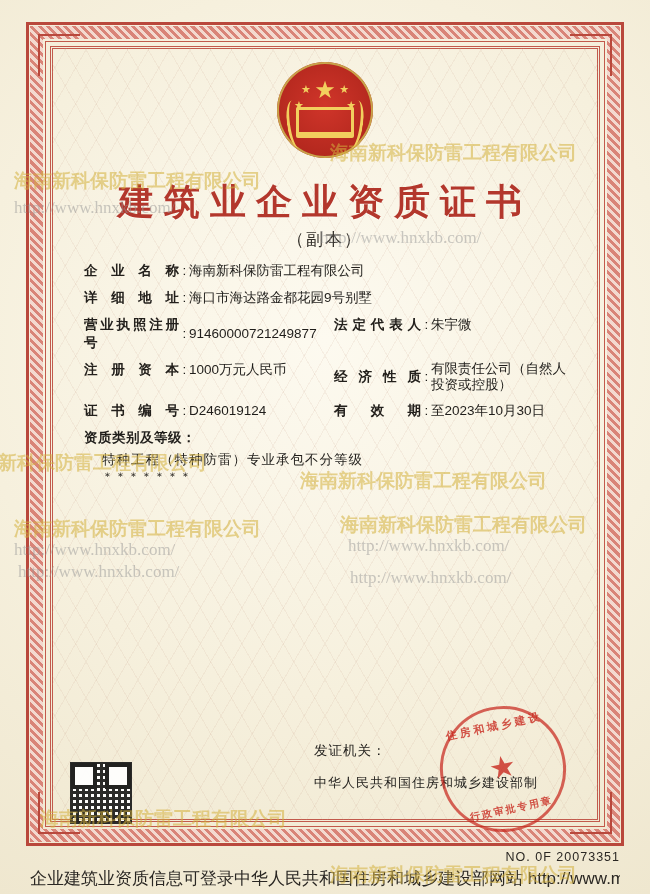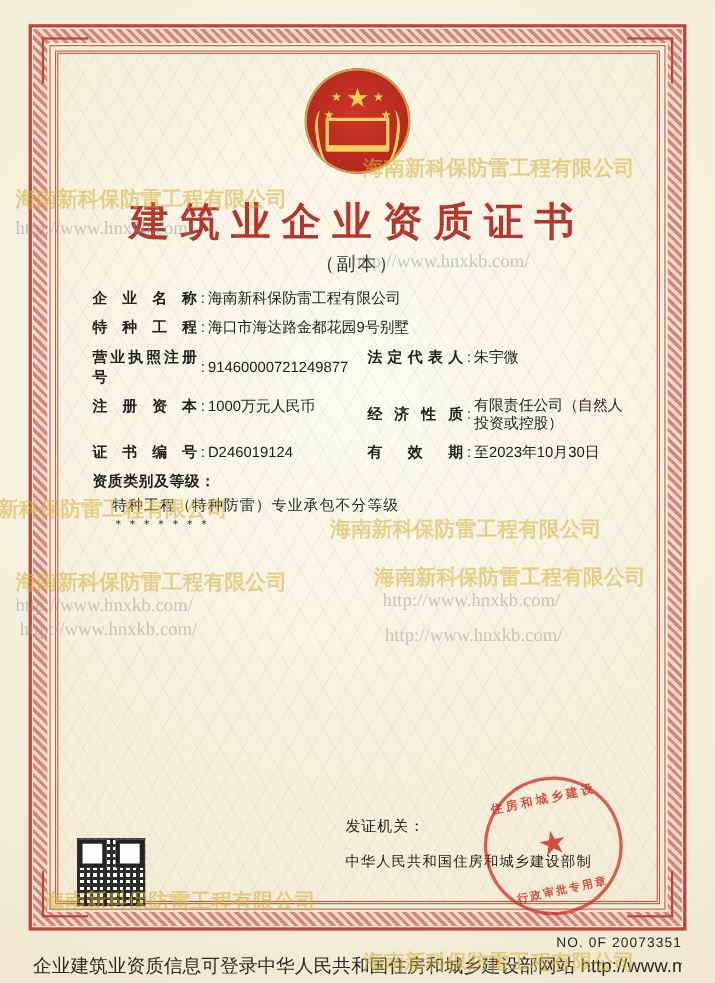--- a/index.html
+++ b/index.html
@@ -235,21 +235,21 @@
 
   <div class="fields">
 
     <div class="row">
       <span class="lbl">企业名称</span>
       <span class="colon">:</span>
       <span class="val">海南新科保防雷工程有限公司</span>
     </div>
 
     <div class="row">
-      <span class="lbl">特种工程</span>
+      <span class="lbl">详细地址</span>
       <span class="colon">:</span>
       <span class="val">海口市海达路金都花园9号别墅</span>
     </div>
 
     <div class="row2">
       <span class="cell left">
         <span class="lbl">营业执照注册号</span>
         <span class="colon">:</span>
         <span class="val">91460000721249877</span>
       </span>

